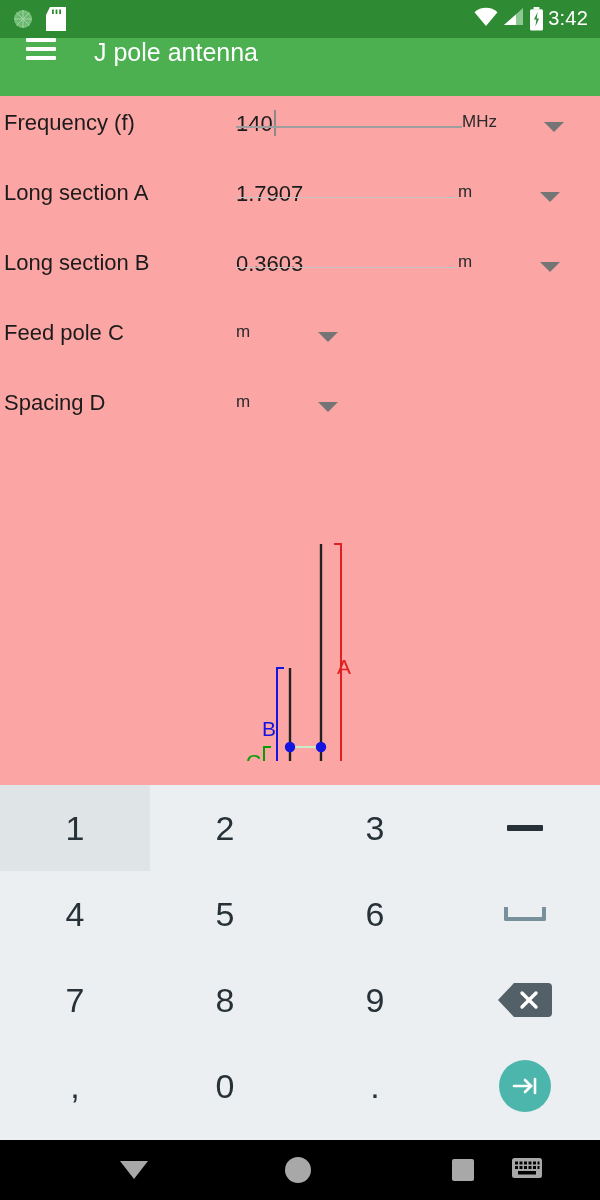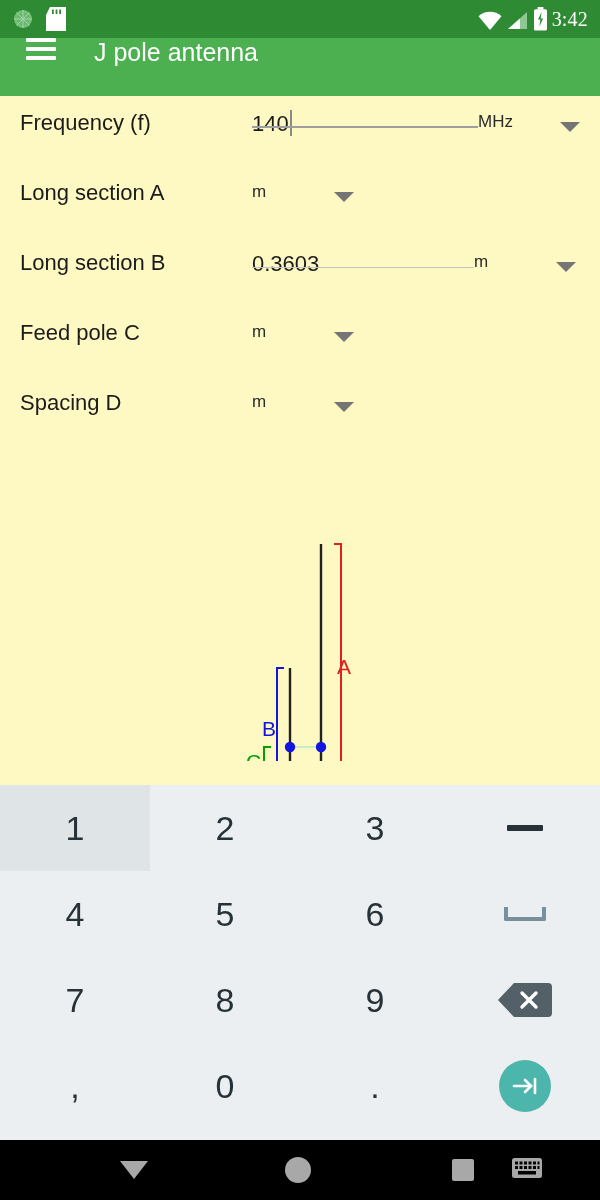--- a/index.html
+++ b/index.html
@@ -10,39 +10,38 @@
     overflow:hidden;
   }
   #screen { position:relative; width:600px; height:1200px; }
 
   
   .statusbar{
     position:absolute; left:0; top:0; width:600px; height:38px;
     background:#2e8b33; display:flex; align-items:center; padding:0 12px;
   }
   .sb-left{ display:flex; align-items:center; gap:12px; }
-  .sb-right{ margin-left:auto; display:flex; align-items:flex-end; gap:4px;font-family:Liberation Serif, serif; }
+  .sb-right{ margin-left:auto; display:flex; align-items:flex-start; gap:4px; }
   .sb-time{ color:#fff; font-size:20px; letter-spacing:.2px; }
 
   
   .appbar{
     position:absolute; left:0; top:38px; width:600px; height:58px;
     background:#4caf50; display:flex; align-items:flex-start;
     box-shadow:0 2px 3px rgba(0,0,0,.18);
   }
   .hamburger{ width:30px; height:22px; margin-left:26px; display:flex;
     flex-direction:column; justify-content:space-between; cursor:pointer; }
   .hamburger i{ display:block; height:4px; background:#fff; border-radius:1px; }
   .app-title{ color:#fff; font-size:25px; margin-left:38px; }
 
   
   .content{
     position:absolute; left:0; top:96px; width:600px; height:689px;
-    background:#fef9c3;
-    padding-left:16px;
+    background:#fca5a5;
   }
   .row{
     position:relative; display:flex; align-items:flex-start;
     height:70px; padding:0 0 0 4px;
   }
   .row-label{
     font-size:22px; color:#1b1b1b; width:232px; padding-top:14px;
     flex:0 0 232px;
   }
   .field{ position:relative; width:222px; flex:0 0 222px; padding-top:12px; }
@@ -171,20 +170,24 @@
       <div class="field">
         <div class="val"><span>140</span><span class="caret"></span></div>
         <div class="underline"></div>
       </div>
       <div class="unit">MHz</div>
       <div class="dropdown-arrow"></div>
     </div>
 
     <div class="row">
       <div class="row-label">Long section A</div>
+      <div class="field">
+        <div class="val"><span>1.7907</span></div>
+        <div class="underline"></div>
+      </div>
       <div class="unit">m</div>
       <div class="dropdown-arrow"></div>
     </div>
 
     <div class="row">
       <div class="row-label">Long section B</div>
       <div class="field">
         <div class="val"><span>0.3603</span></div>
         <div class="underline"></div>
       </div>

